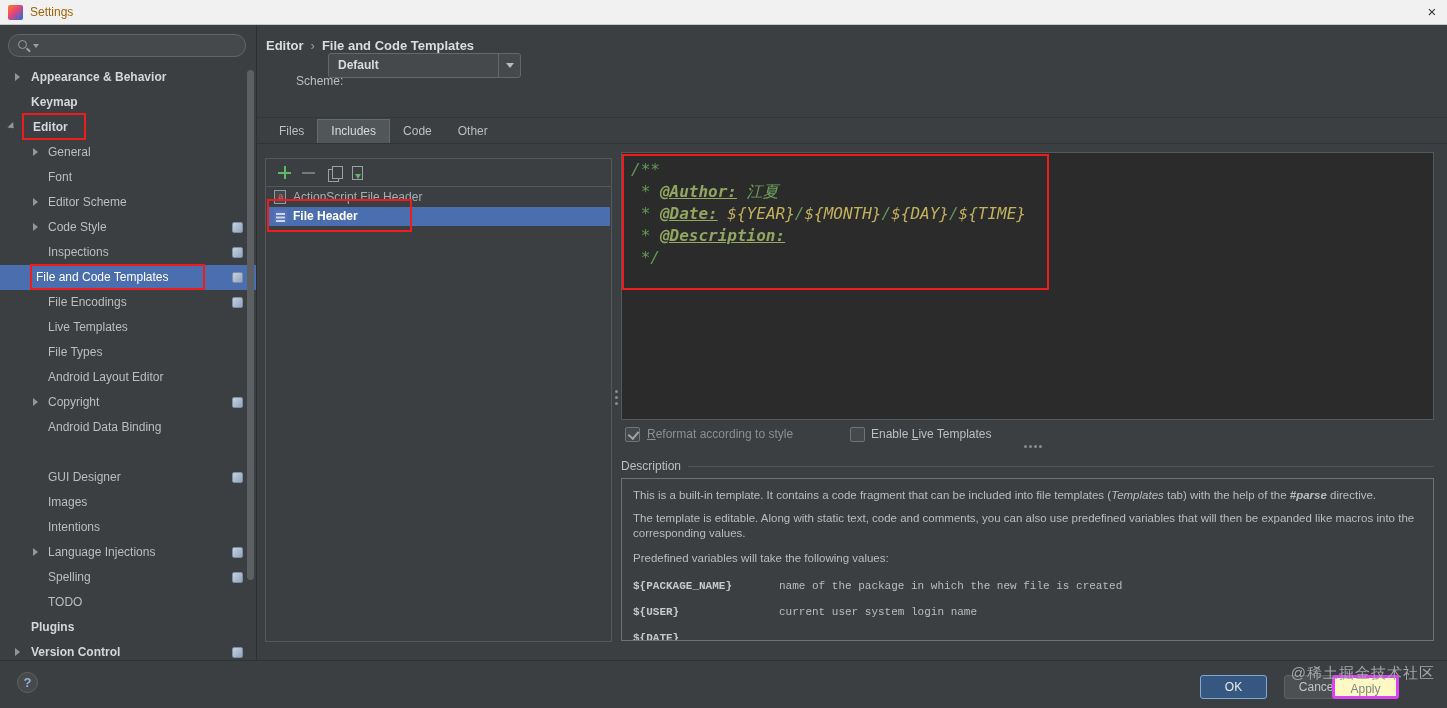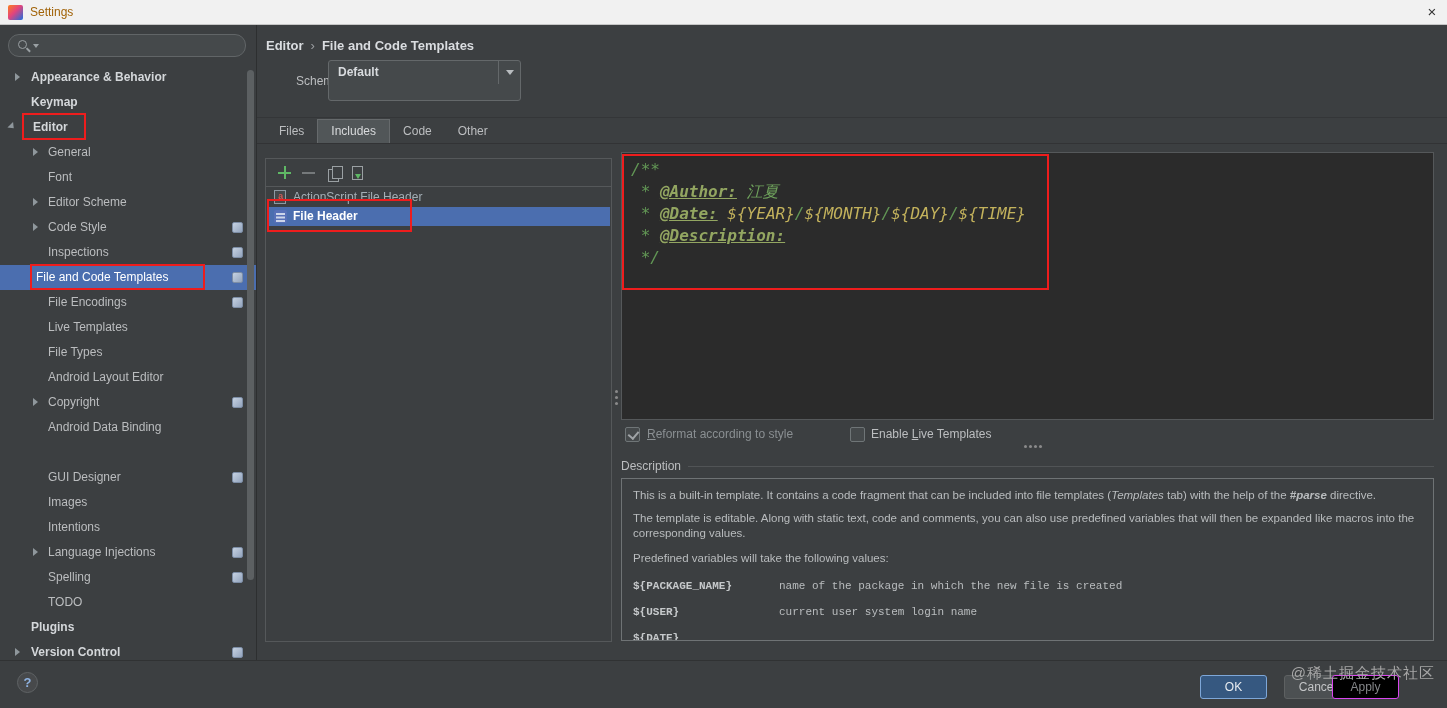--- a/index.html
+++ b/index.html
@@ -36,21 +36,21 @@
   .ti.lvl0 .ar-r { left:15px; }
   .ti.lvl1 .ar-r { left:33px; }
   .mod { position:absolute; right:14px; top:7px; width:11px; height:11px; border-radius:2px;
          background:linear-gradient(135deg,#c6d2e2,#93a4bd); border:1px solid #7d8ea6; }
   .side-scroll { position:absolute; left:247px; top:45px; width:7px; height:510px; background:#5c6062; border-radius:4px; }
 
   
   .breadcrumb { position:absolute; left:266px; top:38px; height:16px; line-height:16px; font-size:13px; font-weight:bold; color:#dadde0; }
   .breadcrumb .bsep { color:#9a9da0; font-weight:normal; padding:0 7px; }
   .scheme-label { position:absolute; left:266px; top:69px; height:25px; line-height:25px; font-size:12px; color:#bcbec0;margin-left:30px; }
-  .combo { position:absolute; left:328px; top:60px; width:193px; height:41px; background:#45494b; border:1px solid #64686a; border-radius:3px; cursor:pointer; }
+  .combo { position:absolute; left:328px; top:53px; width:193px; height:25px; background:#45494b; border:1px solid #64686a; border-radius:3px; cursor:pointer; }
   .combo-val { position:absolute; left:9px; top:0; line-height:23px; font-size:12px; font-weight:bold; color:#d8dbde; }
   .combo-btn { position:absolute; right:0; top:0; width:22px; height:23px; border-left:1px solid #64686a; }
   .combo-arrow { position:absolute; left:7px; top:9px; width:0; height:0; border-left:4px solid transparent; border-right:4px solid transparent; border-top:5px solid #b8bcbf; }
 
   .hline1 { position:absolute; left:257px; right:0; top:117px; height:1px; background:#343638; }
   .hline2 { position:absolute; left:257px; right:0; top:143px; height:1px; background:#323335; }
   .tabs { position:absolute; left:266px; top:119px; height:25px; display:flex; }
   .tab { padding:0 13px; height:24px; line-height:24px; font-size:12px; color:#bcbec0; cursor:pointer; }
   .tab.on { background:#515658; border:1px solid #666a6c; border-bottom:none; line-height:22px; color:#d8dadc; }
 
@@ -116,21 +116,21 @@
   .var-desc { font:11px "Liberation Mono", monospace; color:#b9bcbe; }
 
   
   .footer { position:absolute; left:0; right:0; top:660px; height:48px; background:#3c3f41; border-top:1px solid #303233; }
   .help { position:absolute; left:17px; top:11px; width:21px; height:21px; border-radius:50%; background:#47494b;
           border:1px solid #5f6365; color:#8fb3e2; text-align:center; line-height:20px; font-size:13px; font-weight:bold; cursor:pointer; }
   .btn { position:absolute; top:14px; width:67px; height:24px; line-height:22px; text-align:center;
          font-size:12px; border-radius:3px; cursor:pointer; z-index:10; }
   .btn-ok { left:1200px; background:#365880; border:1px solid #7ea7d8; color:#e8ecf0; }
   .btn-cancel { left:1284px; background:#4c5052; border:1px solid #5e6162; color:#c3c5c7; }
-  .btn-apply { left:1332px; background:#000000; border:1px solid #d946ef; color:#848689; }
+  .btn-apply { left:1332px; background:#fef9c3; border:3px solid #d946ef; color:#848689; }
   .watermark { position:absolute; right:12px; top:3px; font-size:15px; color:#a6a6a6; letter-spacing:1px; z-index:70; }
 
   
   .anno { position:absolute; border:2px solid #ee1d1d; z-index:55; pointer-events:none; }
   .anno-editor-item { left:22px; top:113px; width:64px; height:27px; }
   .anno-fact-item { left:30px; top:264px; width:175px; height:26px; }
   .anno-file-header { left:267px; top:199px; width:145px; height:33px; }
   .anno-code { left:622px; top:154px; width:427px; height:136px; }
 </style>
 </head>

